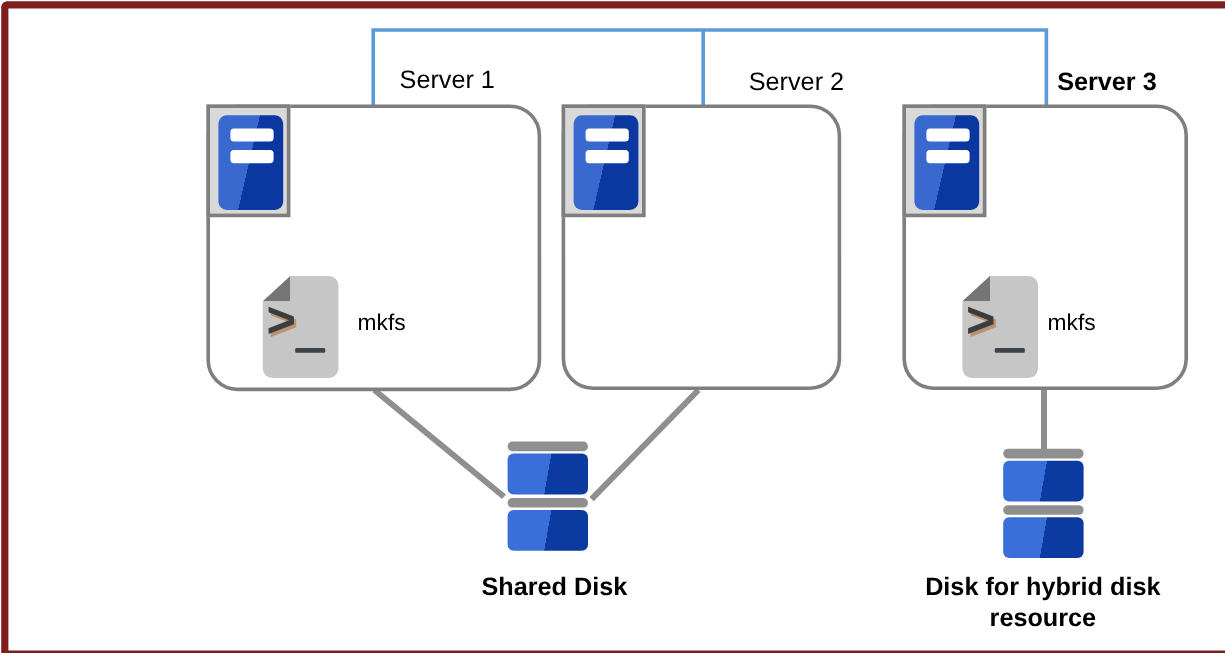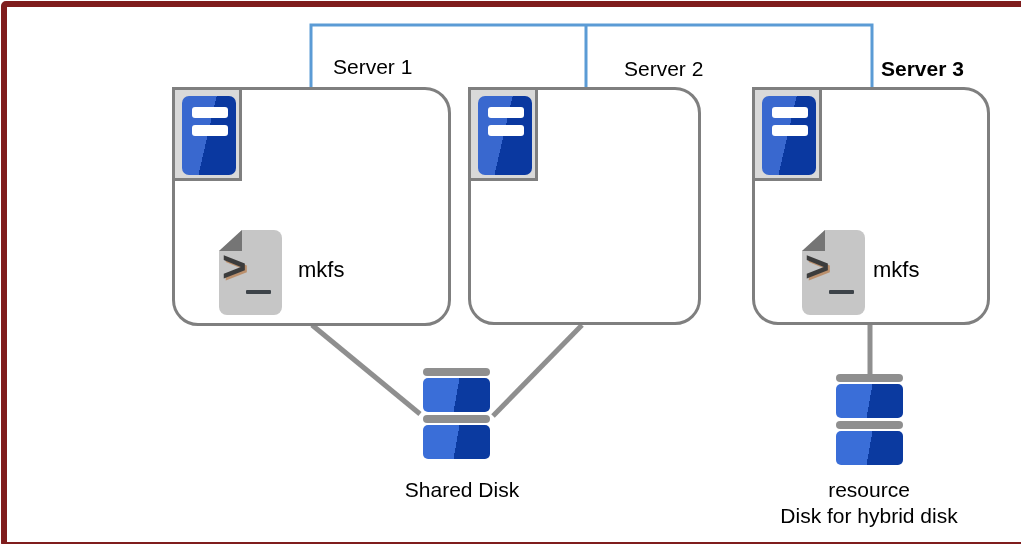--- a/index.html
+++ b/index.html
@@ -60,37 +60,37 @@
     background:#757575; clip-path:polygon(100% 0, 100% 100%, 0 100%);
   }
   .prompt {
     position:absolute; left:3px; top:14px; font-size:42px; line-height:46px;
     font-weight:700; color:#3c3c3c; text-shadow:2px 2px 0 rgba(178,100,36,.55);
   }
   .uscore {
     position:absolute; left:27px; top:60px; width:25px; height:4px;
     background:#3d4349; border-radius:1px;
   }
-  .mkfs-label { position:absolute; font-size:22px; line-height:24px; white-space:nowrap; }
+  .mkfs-label { position:absolute; font-size:19px; line-height:24px; white-space:nowrap; }
   #mkfs1 { left:291px; top:251px; }
   #mkfs3 { left:866px; top:251px; }
 
   
   .disk { position:absolute; width:67px; }
   #shared-disk { left:416px; top:361px; }
   #hybrid-disk { left:829px; top:367px; }
   .cap { height:8px; background:#8f8f8f; border-radius:4px; margin-bottom:2px; }
   .platter {
     height:34px; border-radius:5px; margin-bottom:3px;
     background:linear-gradient(100deg, #3a6ed8 50%, #0b3aa0 50%);
   }
 
   .disk-label {
     position:absolute; width:250px; text-align:center;
-    font-size:21px; line-height:26px;
+    font-size:21px; line-height:26px;font-weight:bold;
   }
   #shared-disk-label { left:330px; top:470px; }
   #hybrid-disk-label { left:737px; top:470px; }
 </style>
 </head>
 <body>
 
 <div class="canvas">
 
   <svg class="overlay" width="1015" height="535">
@@ -159,17 +159,17 @@
     <div>Shared Disk</div>
   </div>
 
   <div class="disk" id="hybrid-disk">
     <div class="cap"></div>
     <div class="platter"></div>
     <div class="cap"></div>
     <div class="platter"></div>
   </div>
   <div class="disk-label" id="hybrid-disk-label">
+    <div>Disk for hybrid disk</div>
     <div>resource</div>
-    <div>Disk for hybrid disk</div>
   </div>
 
 </div>
 
 </body></html>

